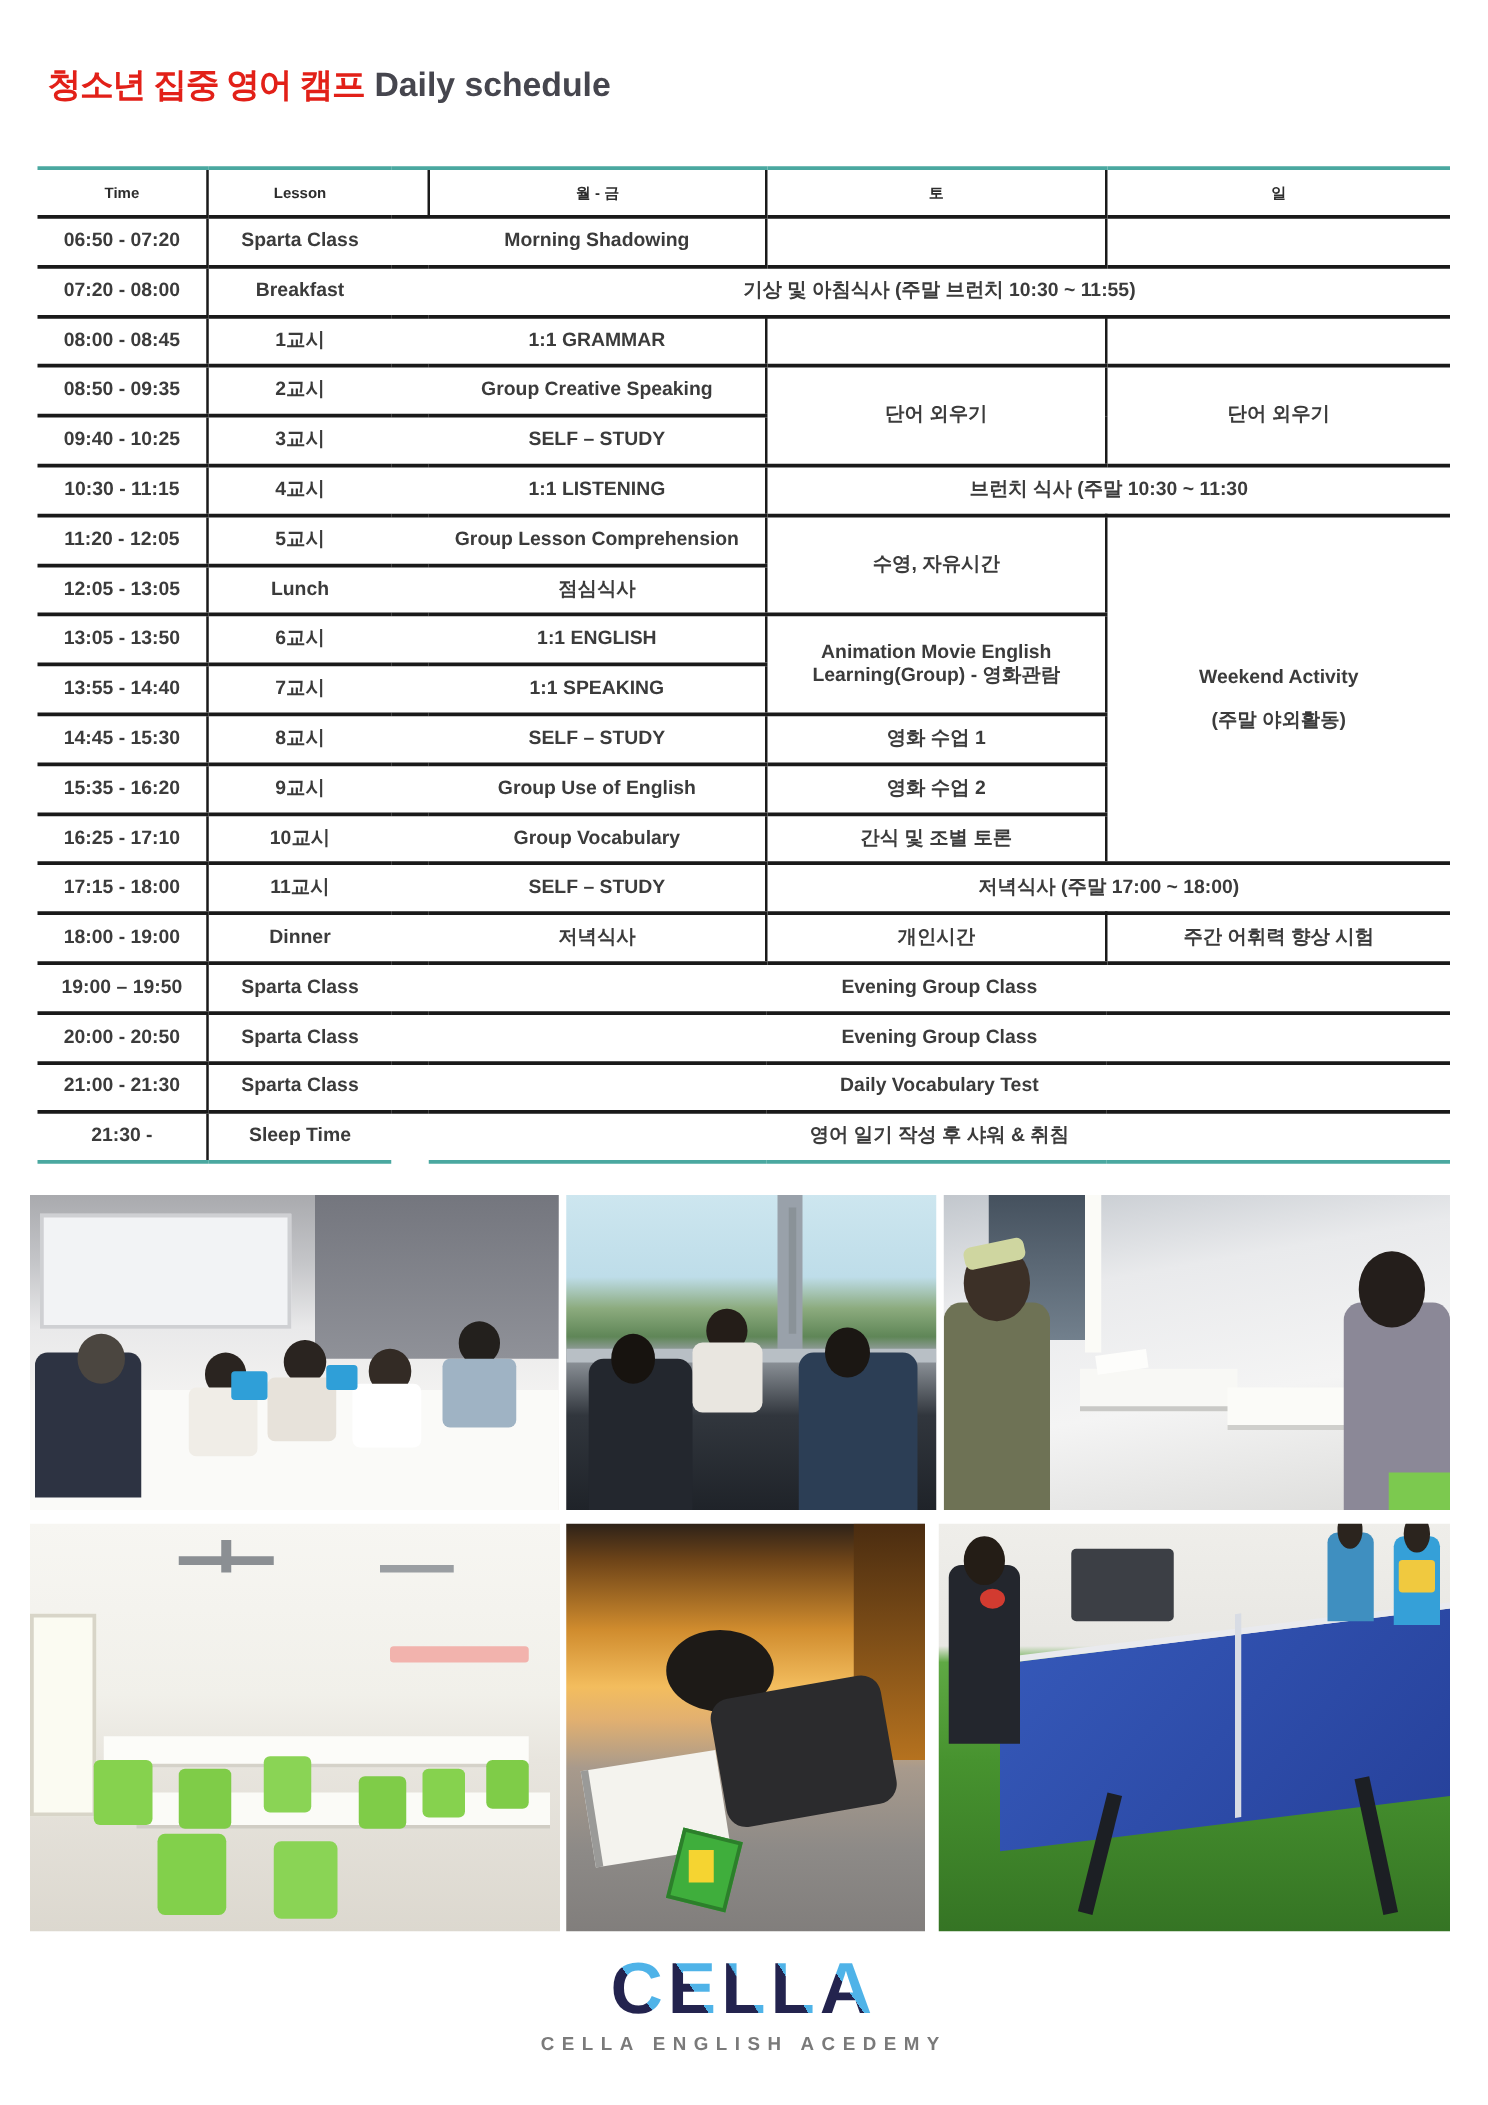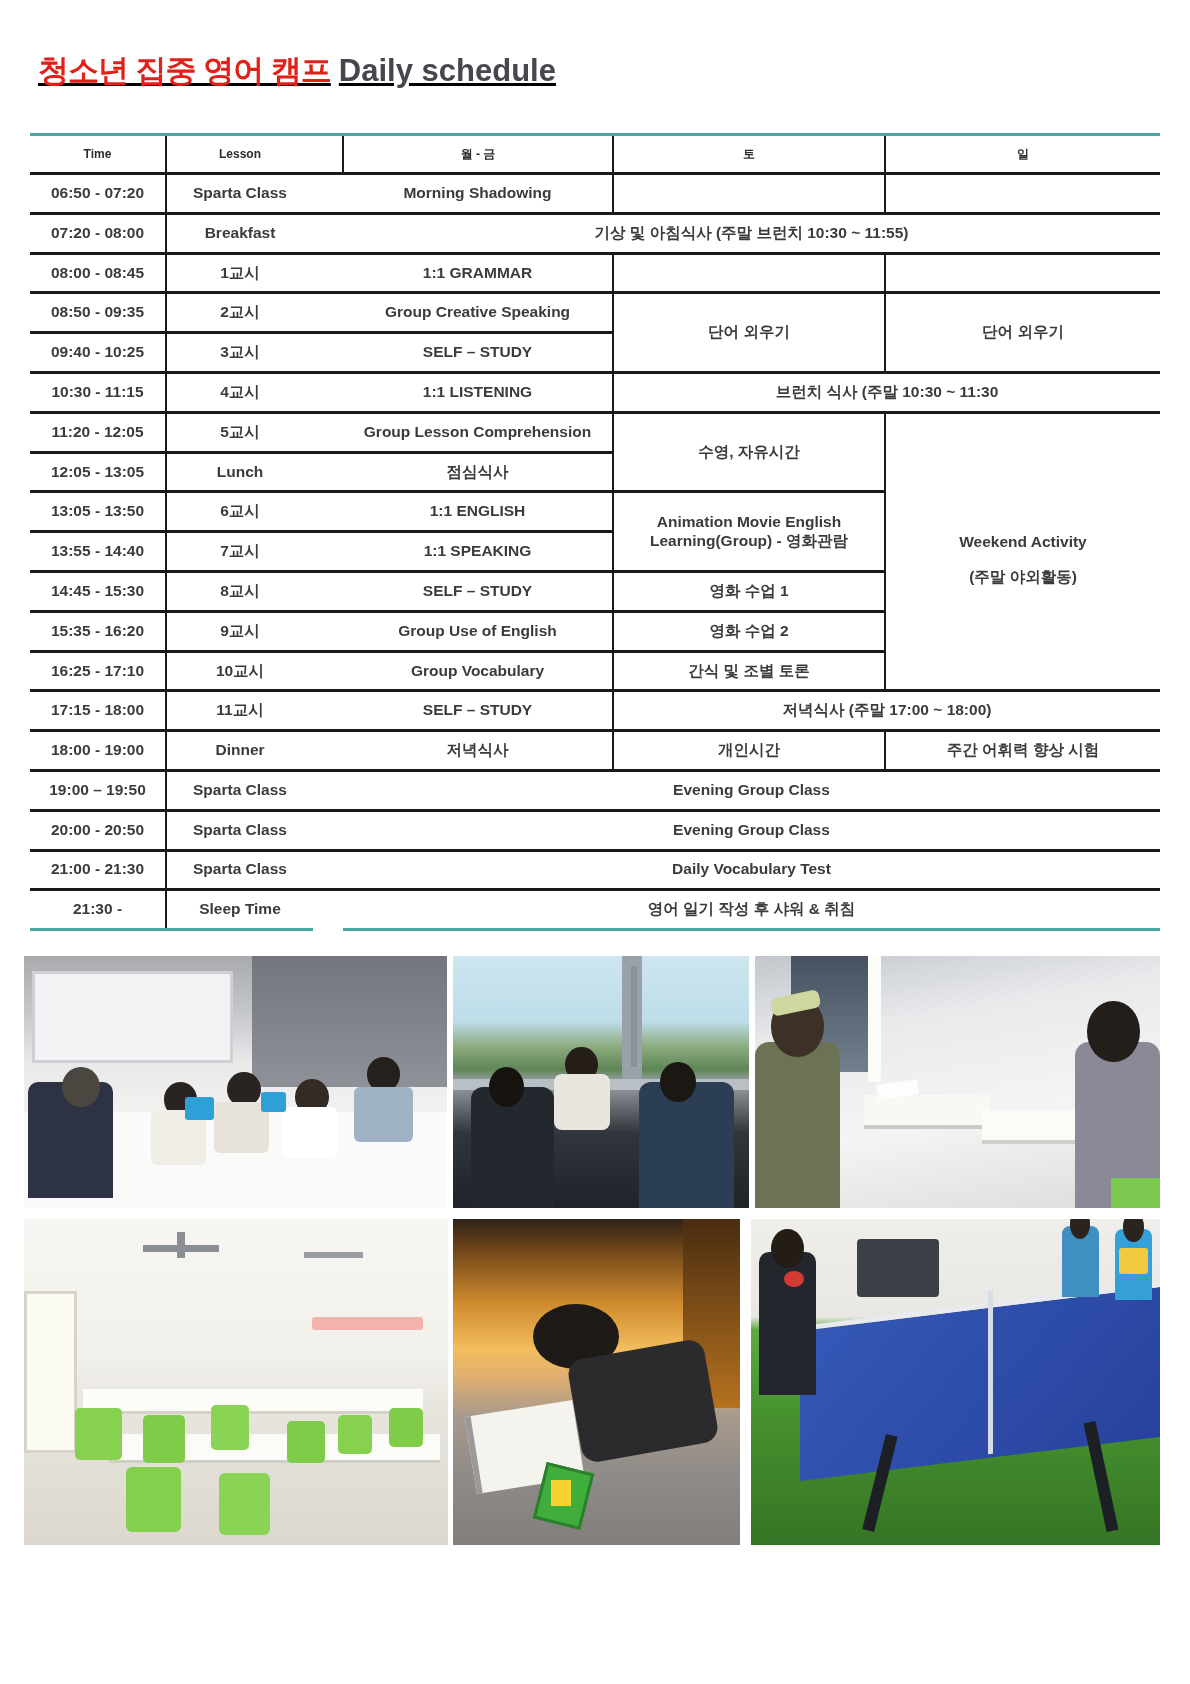--- a/index.html
+++ b/index.html
@@ -1,20 +1,20 @@
 <!DOCTYPE html>
 <html><head>
 <meta charset="utf-8">
 <style>
   html,body{margin:0;padding:0;background:#ffffff;}
   body{width:1190px;height:1684px;position:relative;font-family:"Liberation Sans","DejaVu Sans",sans-serif;}
   .abs{position:absolute;}
 
   
-  #title{left:38px;top:50px;font-size:31px;white-space:nowrap;text-decoration:underline;}
+  #title{left:38px;top:50px;font-size:27px;white-space:nowrap;}
   #title .kr{color:#e22018;font-weight:bold;letter-spacing:-1px;}
   #title .en{color:#46464e;font-weight:600;margin-left:8px;letter-spacing:0px;}
 
   
   #tablewrap{left:30px;top:133px;}
   table.sched{border-collapse:collapse;table-layout:fixed;width:1130px;}
   table.sched th,table.sched td{padding:0 2px;text-align:center;vertical-align:middle;
     font-weight:bold;overflow:hidden;}
   table.sched th{height:36px;font-size:12px;color:#2d2d2d;
     border-top:3px solid #4aa8a0;border-bottom:3px solid #1a1a1a;}
@@ -312,13 +312,15 @@
   <div class="s" style="left:5%;top:3%;width:8%;height:12%;background:#241d16;border-radius:50%;"></div>
   <div class="s" style="left:8%;top:16%;width:5%;height:5%;background:#d23b30;border-radius:50%;"></div>
   <div class="s" style="left:76%;top:2%;width:9%;height:22%;background:#3f8fc0;border-radius:8px 8px 0 0;"></div>
   <div class="s" style="left:78%;top:-3%;width:5%;height:9%;background:#2b241e;border-radius:50%;"></div>
   <div class="s" style="left:89%;top:3%;width:9%;height:22%;background:#35a0d8;border-radius:8px 8px 0 0;"></div>
   <div class="s" style="left:90%;top:9%;width:7%;height:8%;background:#f0c93f;border-radius:3px;"></div>
   <div class="s" style="left:91%;top:-2%;width:5%;height:9%;background:#2b241e;border-radius:50%;"></div>
 </div>
 
 <div class="abs" id="logo">
+  <div class="big"><span>C</span><span>E</span><span>L</span><span>L</span><span>A</span></div>
+  <div class="sub">CELLA ENGLISH ACEDEMY</div>
 </div>
 
 </body></html>

